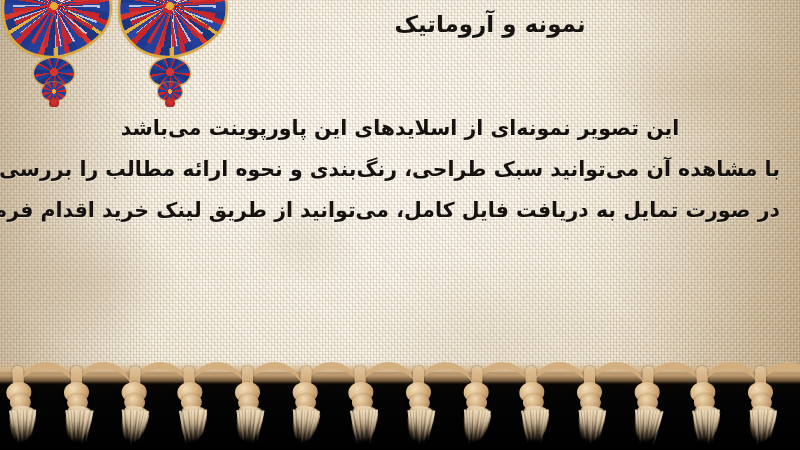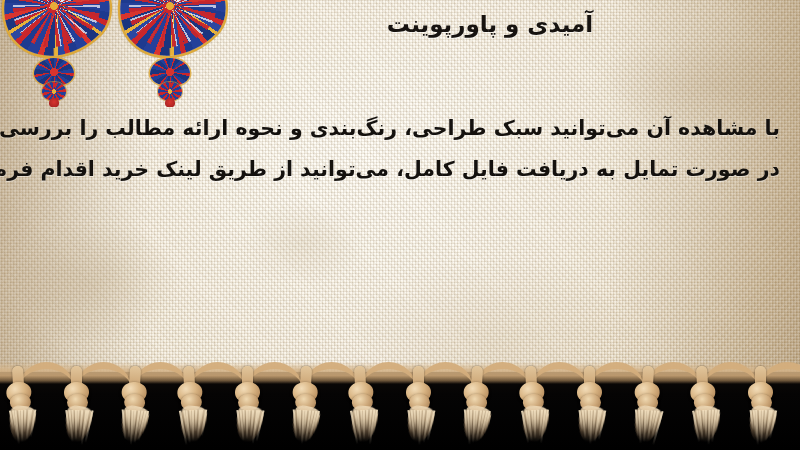--- a/index.html
+++ b/index.html
@@ -264,24 +264,25 @@
 
   <div class="motif" style="left:118px;">
     <div class="medallion" style="left:0;"></div>
     <div class="motif-stem" style="left:51px; top:94px; height:12px;"></div>
     <div class="pendant-top" style="left:32px; top:104px;"></div>
     <div class="pendant-mid" style="left:40px; top:128px;"></div>
     <div class="pendant-tip" style="left:47px; top:144px;"></div>
   </div>
 
   <div class="title-block">
-    <div class="title-line">آمیدی و پاورپوینت</div>
+    <div class="title-line">نمونه و آروماتیک</div>
   </div>
 
   <div class="body-block">
+    <div class="body-line">این تصویر نمونه‌ای از اسلایدهای این پاورپوینت می‌باشد</div>
     <div class="body-line">با مشاهده آن می‌توانید سبک طراحی، رنگ‌بندی و نحوه ارائه مطالب را بررسی نمایید</div>
     <div class="body-line">در صورت تمایل به دریافت فایل کامل، می‌توانید از طریق لینک خرید اقدام فرمایید</div>
   </div>
 
   <div class="black-band"></div>
   <div class="cloth-edge"></div>
   <div class="fringe-layer" id="fringe">
       <div class="swag" style="left: 18px; width: 57px;"></div>
       <div class="tassel" style="left: -10px; transform: rotate(-3deg);">
         <div class="cord"></div>

